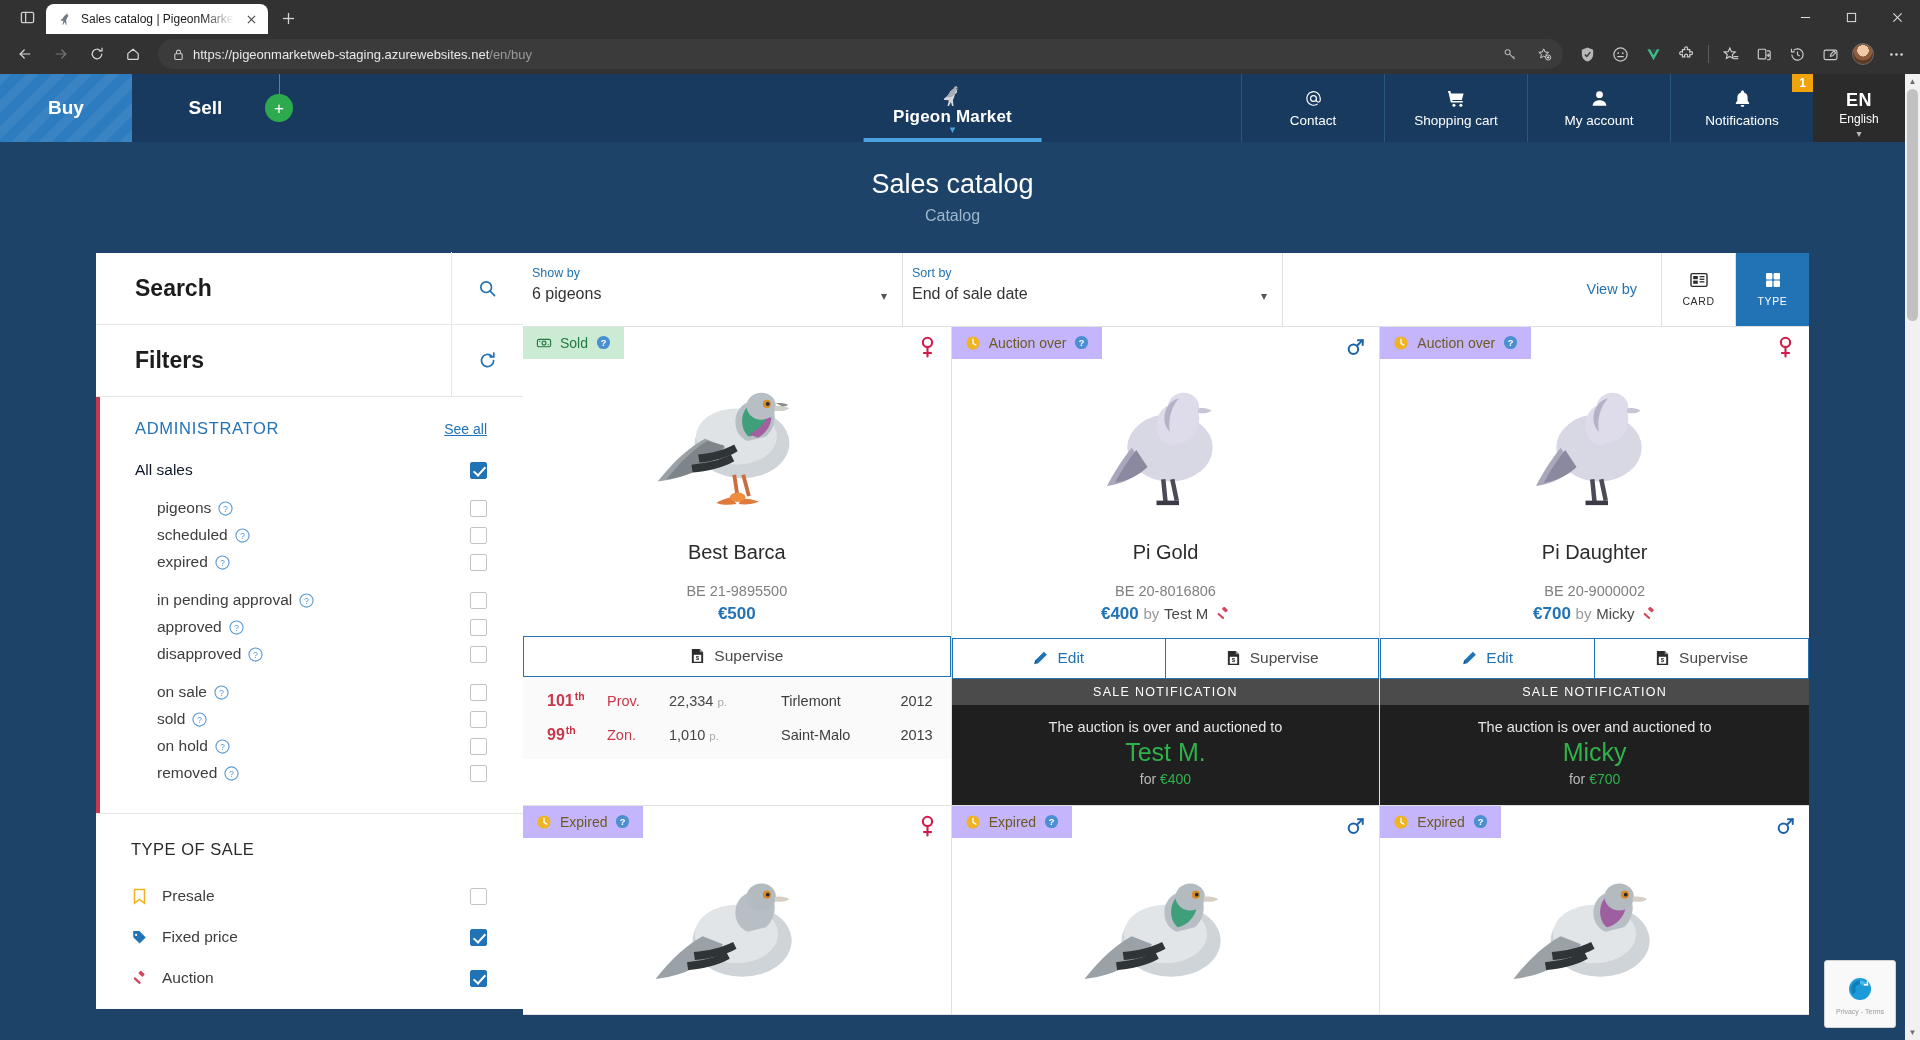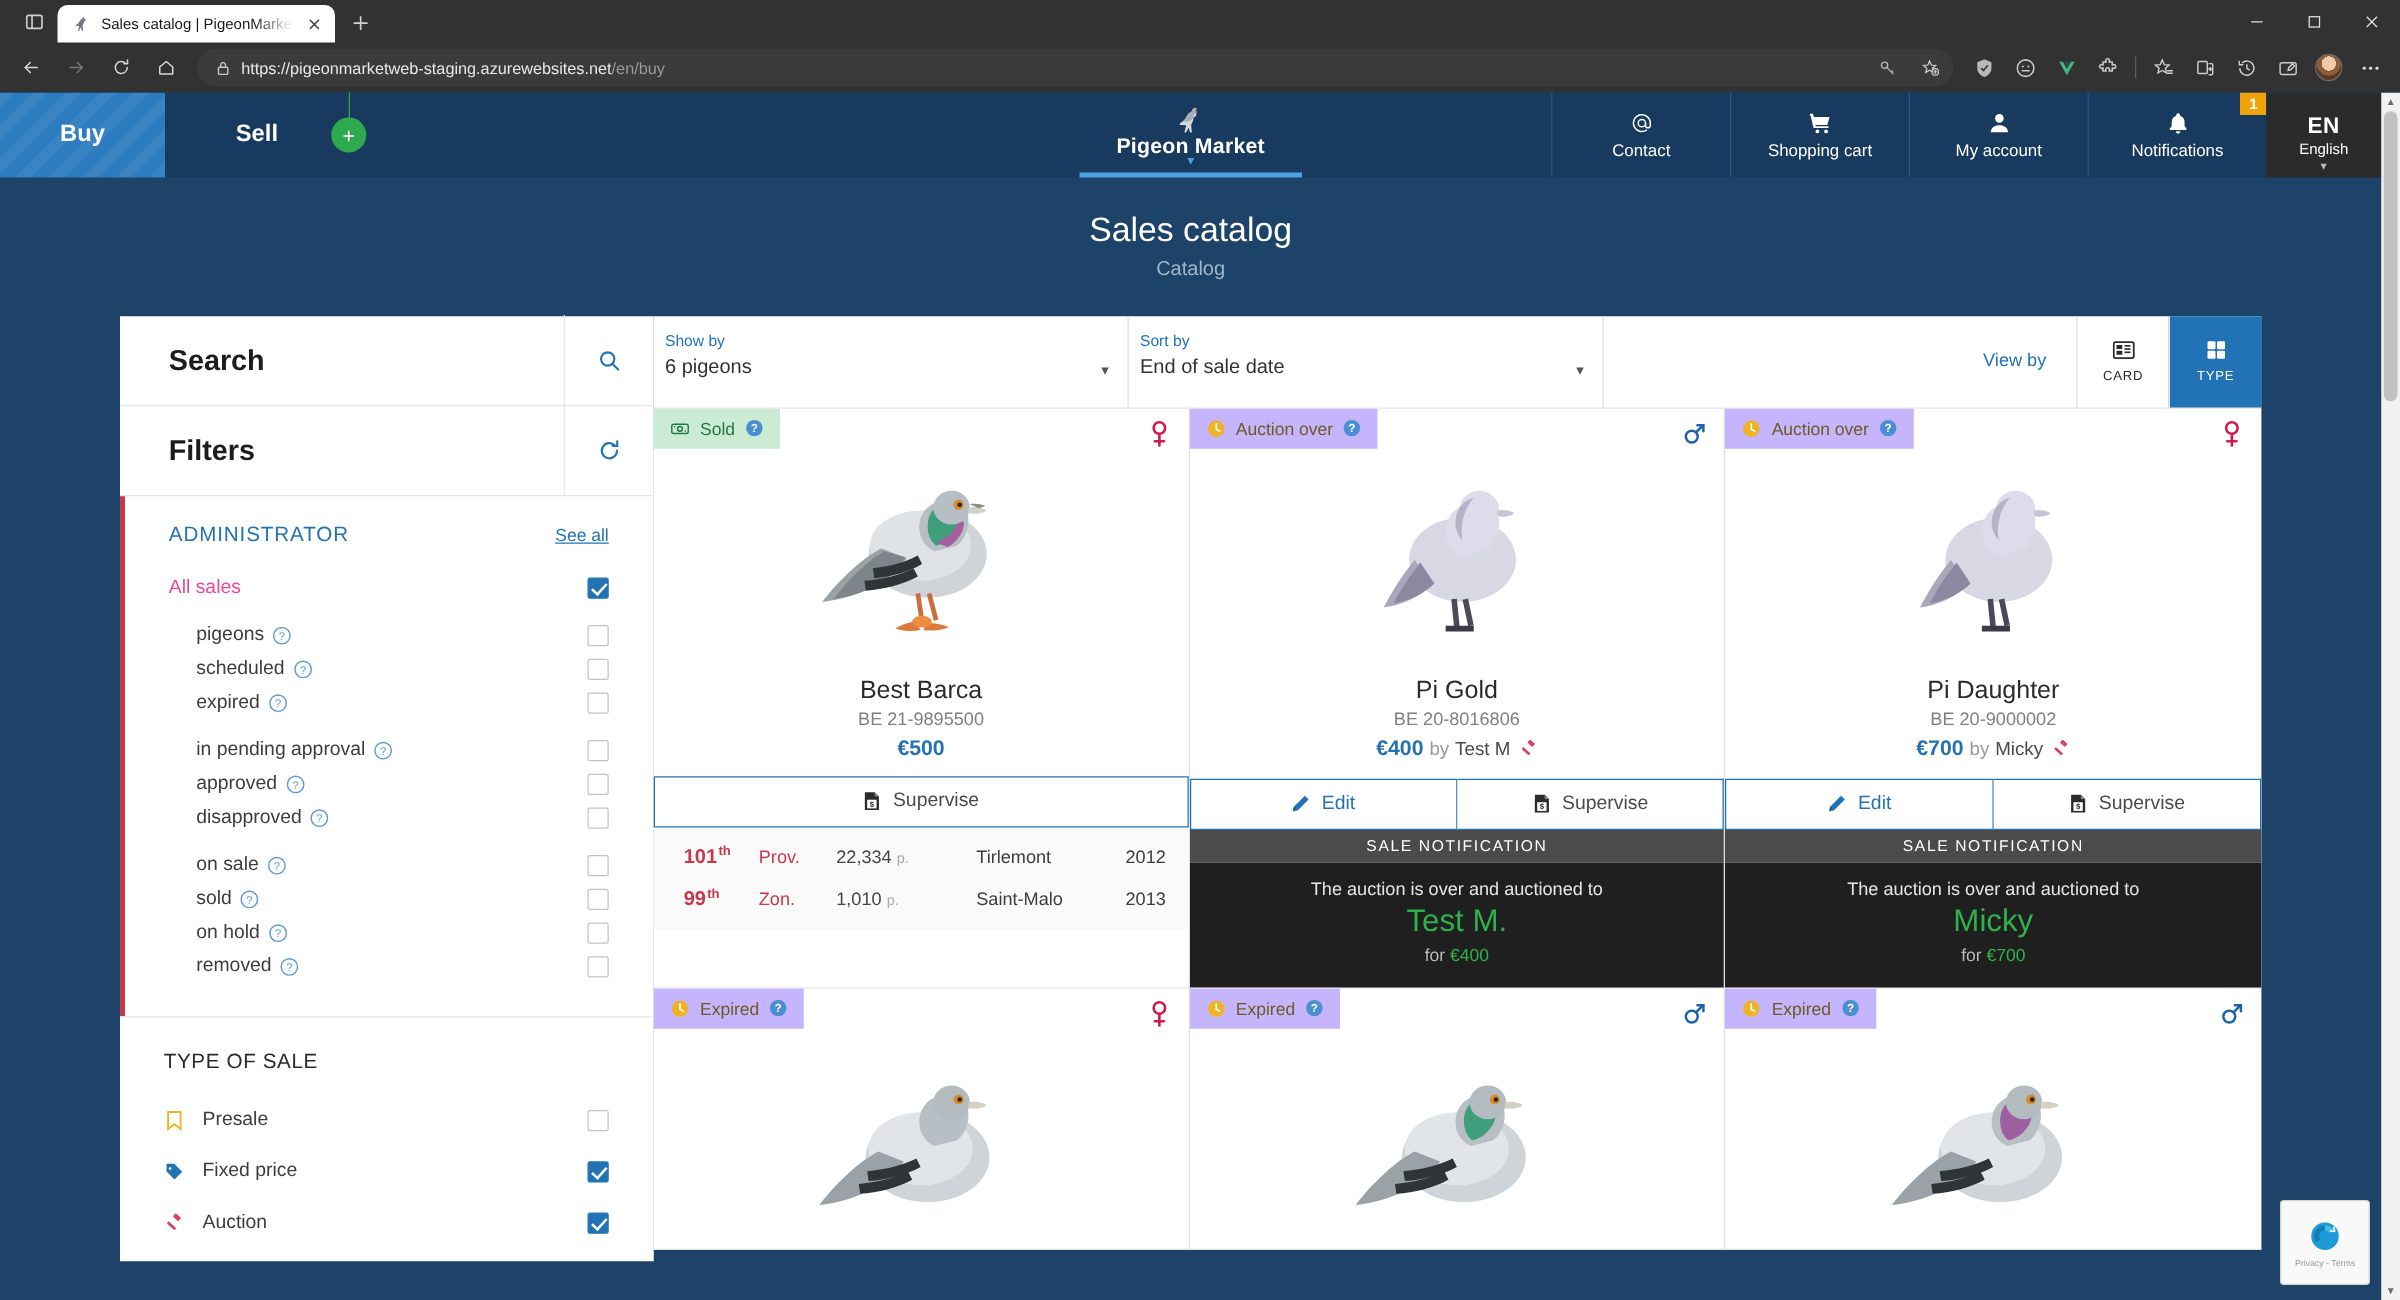--- a/index.html
+++ b/index.html
@@ -136,21 +136,21 @@
   .side-act svg { width:19px; height:19px; }
   .filter-block { border-left:4px solid #c9384a; padding:22px 0 26px 0; margin-top:0; }
   .fb-inner { padding:0 36px 0 35px; }
   .fb-head { display:flex; align-items:baseline; justify-content:space-between; margin-bottom:19px; }
   .fb-title { color:#2273b5; font-size:16.5px; letter-spacing:.7px; }
   .fb-seeall { color:#2273b5; font-size:14px; text-decoration:underline; }
   .frow { display:flex; align-items:center; justify-content:space-between; height:27px; }
   .frow.sub { padding-left:22px; }
   .frow.gap { margin-top:11px; }
   .flabel { color:#3d3d3d; font-size:15.5px; display:flex; align-items:center; gap:7px; }
-  .flabel.top { color:#ec4899; }
+  .flabel.top { color:#0f172a; }
   .qmark { width:15px; height:15px; flex:0 0 15px; }
   .cbox { width:17px; height:17px; border:1.5px solid #c3c3c3; border-radius:2px; background:#fff; }
   .cbox.on { background:#2273b5; border-color:#2273b5; position:relative; }
   .cbox.on::after {
     content:""; position:absolute; left:5px; top:1px; width:5px; height:10px;
     border:solid #fff; border-width:0 2px 2px 0; transform:rotate(42deg);
   }
   .side-sep { height:1px; background:#e6e6e6; margin:0; }
   .tos { padding:26px 36px 10px 35px; }
   .tos h3 { font-size:16.5px; font-weight:normal; color:#2b2b2b; letter-spacing:.5px; margin-bottom:17px; }
@@ -189,21 +189,21 @@
   .status .sicon svg { width:16px; height:16px; }
   .status.sold { background:#ccebd4; color:#227a41; }
   .status.warn { background:#c4b5fd; color:#6d5a22; }
   .status .qm { width:15px; height:15px; }
   .gender { position:absolute; right:14px; top:9px; }
   .gender svg { width:19px; height:22px; }
   .bird-img { position:absolute; left:0; right:0; bottom:4px; top:24px; display:flex; align-items:center; justify-content:center; }
   .bird-img svg { height:100%; }
   .card-info { padding:4px 12px 12px; text-align:center; }
   .pname { font-size:20px; color:#2b2b2b; line-height:1.3; }
-  .pring { font-size:14.5px; color:#808080; margin-top:3px; }
+  .pring { font-size:14.5px; color:#808080; margin-top:18px; }
   .pprice { margin-top:5px; font-size:17px; }
   .pprice b { color:#2273b5; font-weight:bold; }
   .pprice .by { color:#9a9a9a; font-weight:normal; font-size:15px; }
   .pprice .who { color:#4a4a4a; font-weight:normal; font-size:15px; }
   .pprice .gav { display:inline-block; vertical-align:-2px; margin-left:3px; }
   .pprice .gav svg { width:14px; height:14px; }
   .actions { display:flex; }
   .abtn {
     flex:1; height:41px; display:flex; align-items:center; justify-content:center; gap:9px;
     border:1px solid #2273b5; font-size:15.5px; background:#fff; color:#4a4a4a;

